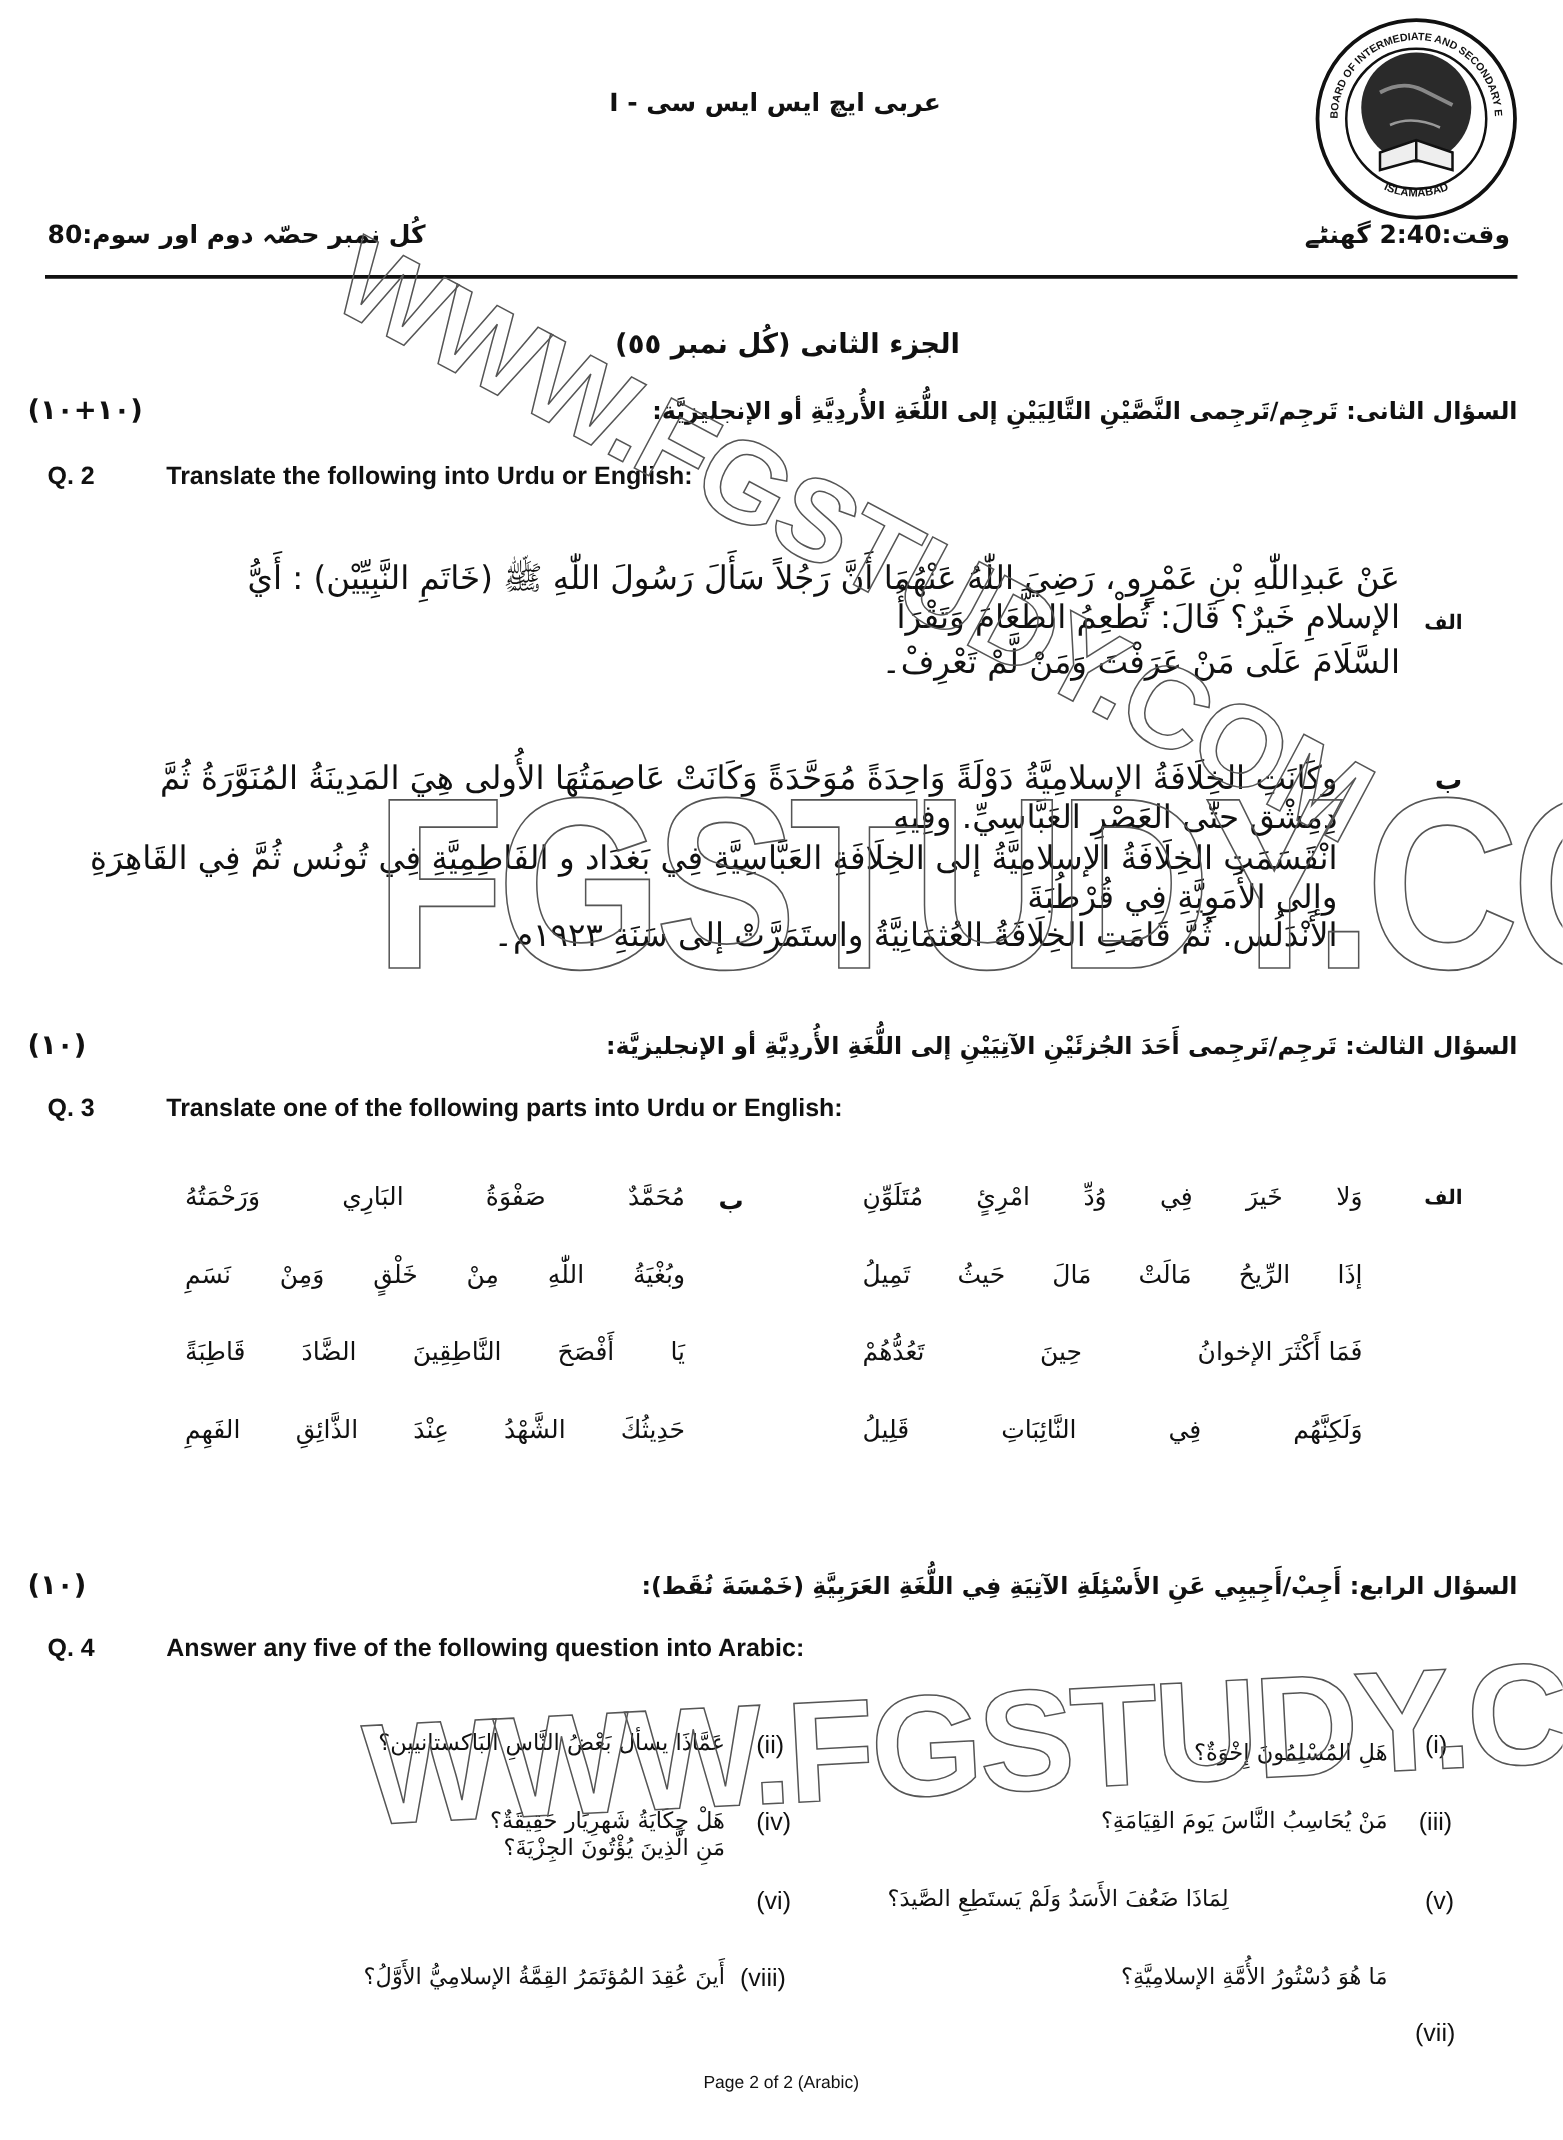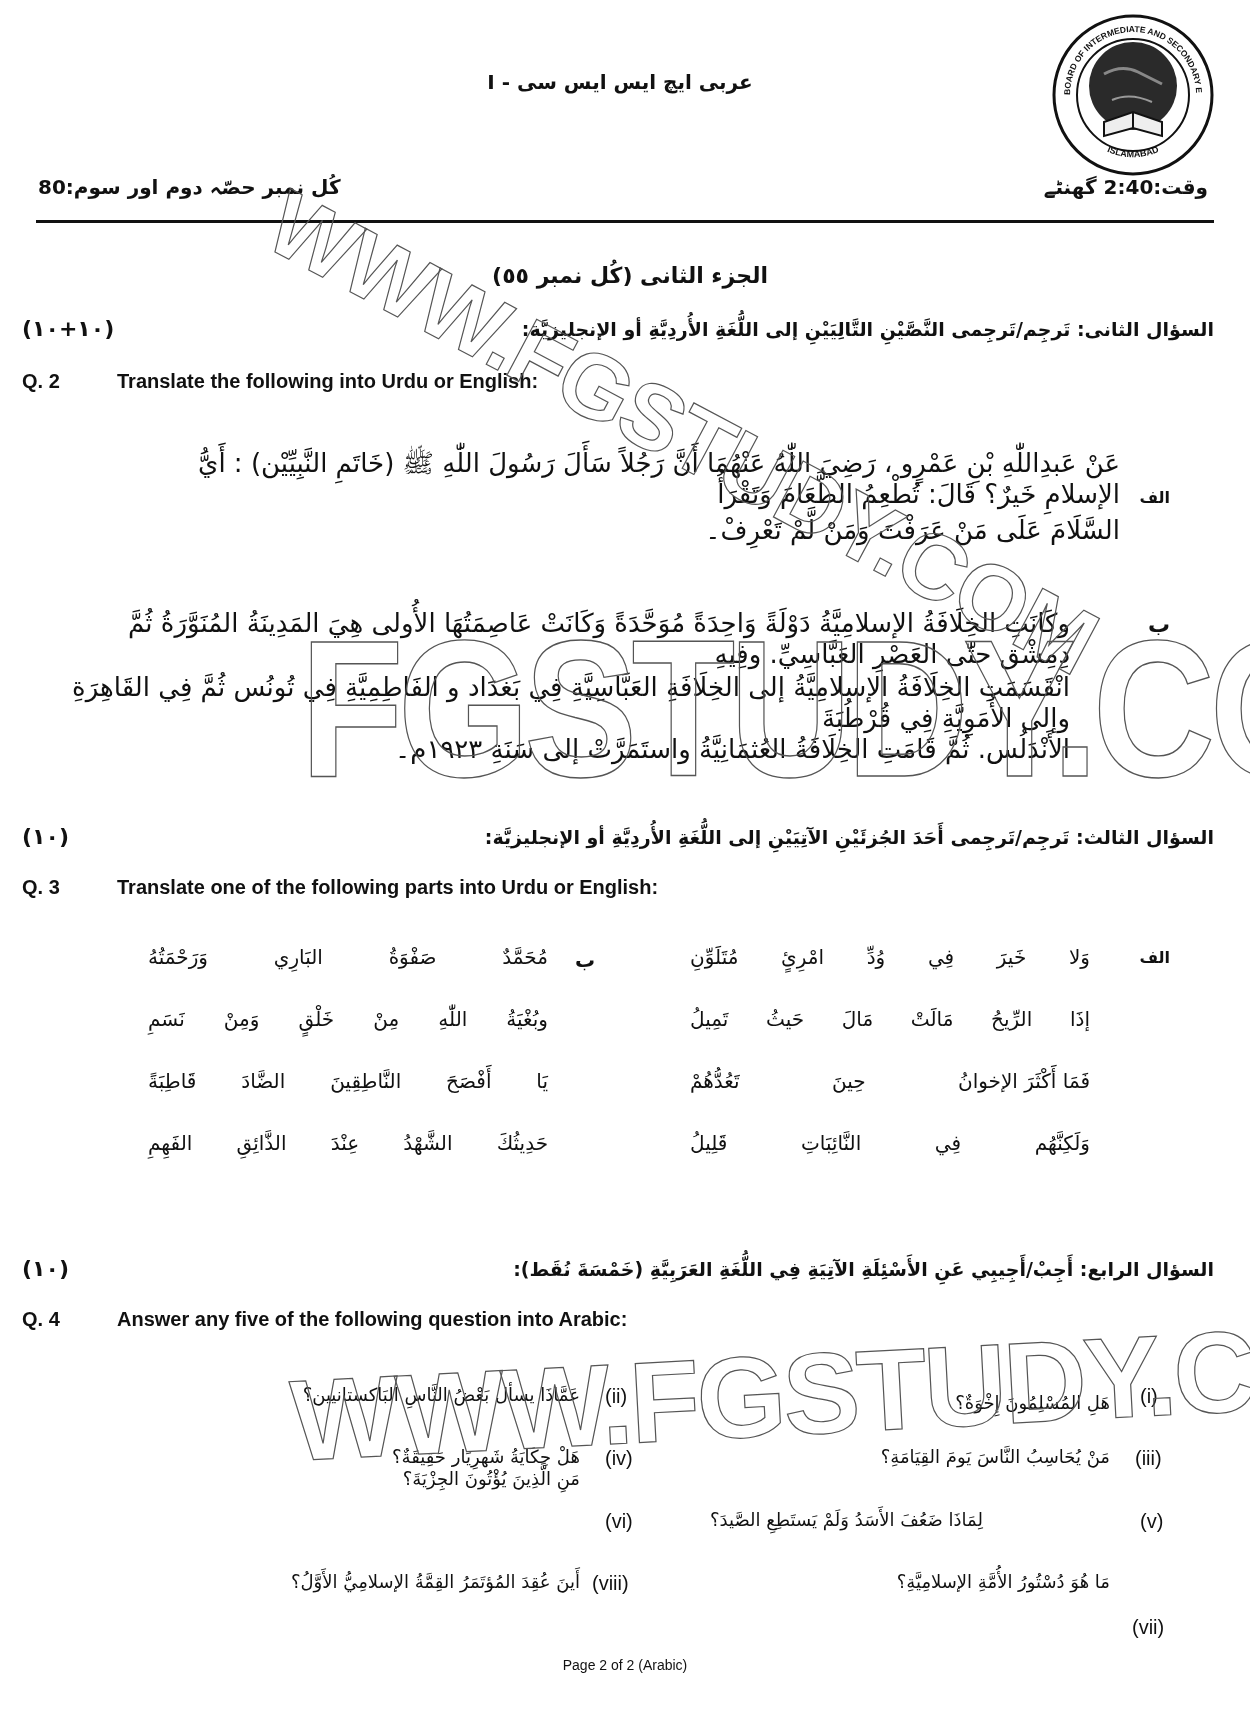--- a/index.html
+++ b/index.html
@@ -14,21 +14,21 @@
   #title { left: 360px; top: 70px; width: 520px; text-align: center; font-size: 20px; font-weight: bold; }
   #time { right: 42px; top: 175px; font-size: 20px; font-weight: bold; text-align: right; }
   #marks { left: 38px; top: 175px; font-size: 20px; font-weight: bold; }
   #rule { left: 36px; top: 220px; width: 1178px; height: 3px; background: #111; }
 
   #part-title { left: 420px; top: 263px; width: 420px; text-align: center; font-size: 22px; font-weight: bold; }
 
   .q-ar { font-size: 19px; font-weight: bold; }
   .q-marks { font-family: "DejaVu Sans", sans-serif; font-size: 22px; font-weight: bold; }
   .q-en { font-size: 20px; }
-  .q-num { display: inline-block; width: 95px; }
+  .q-num { display: inline-block; width: 95px; margin-left: 16px; }
 
   .prose { font-size: 26px; line-height: 1.2; text-align: right; margin-left: 44px; }
   .label { font-size: 16px; font-weight: bold; }
 
   .poem-row { display: flex; justify-content: space-between; font-size: 20px; }
   .sub-row { font-size: 18px; }
   .roman { font-family: "Liberation Sans", sans-serif; font-size: 20px; }
 
   #footer { left: 0; top: 1657px; width: 1250px; text-align: center; font-family: "Liberation Sans", sans-serif; font-size: 14px; }
 

